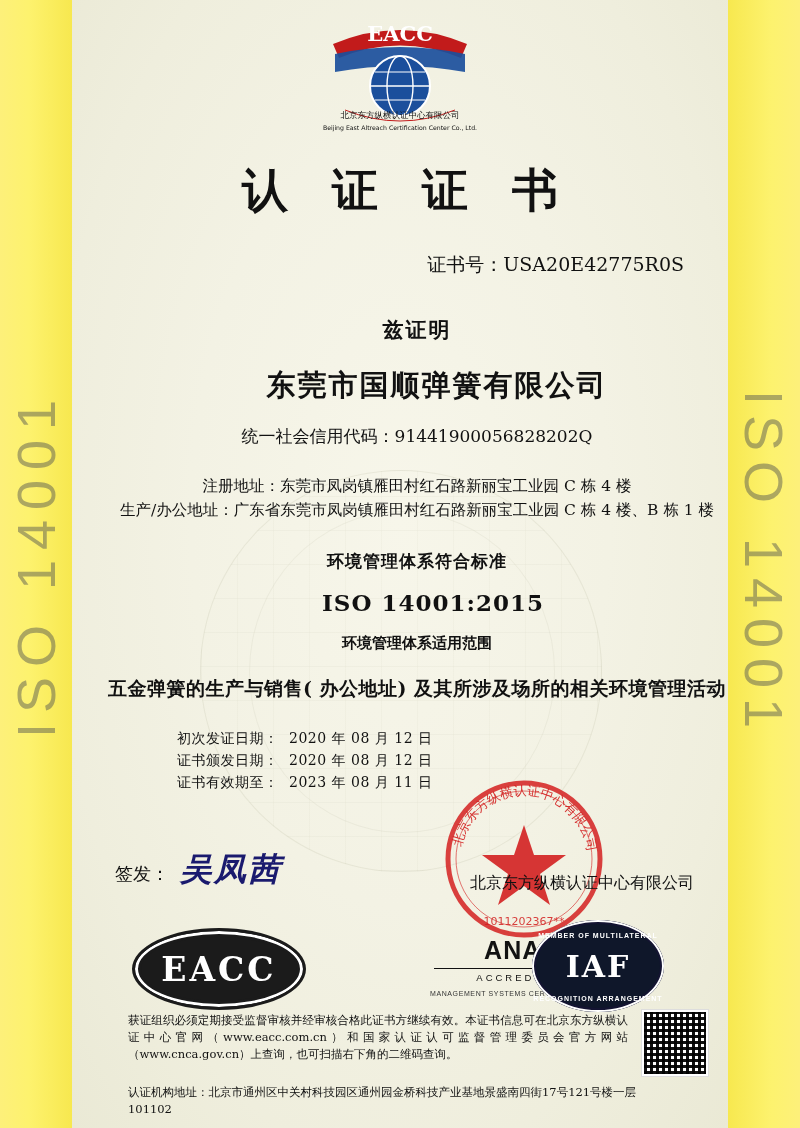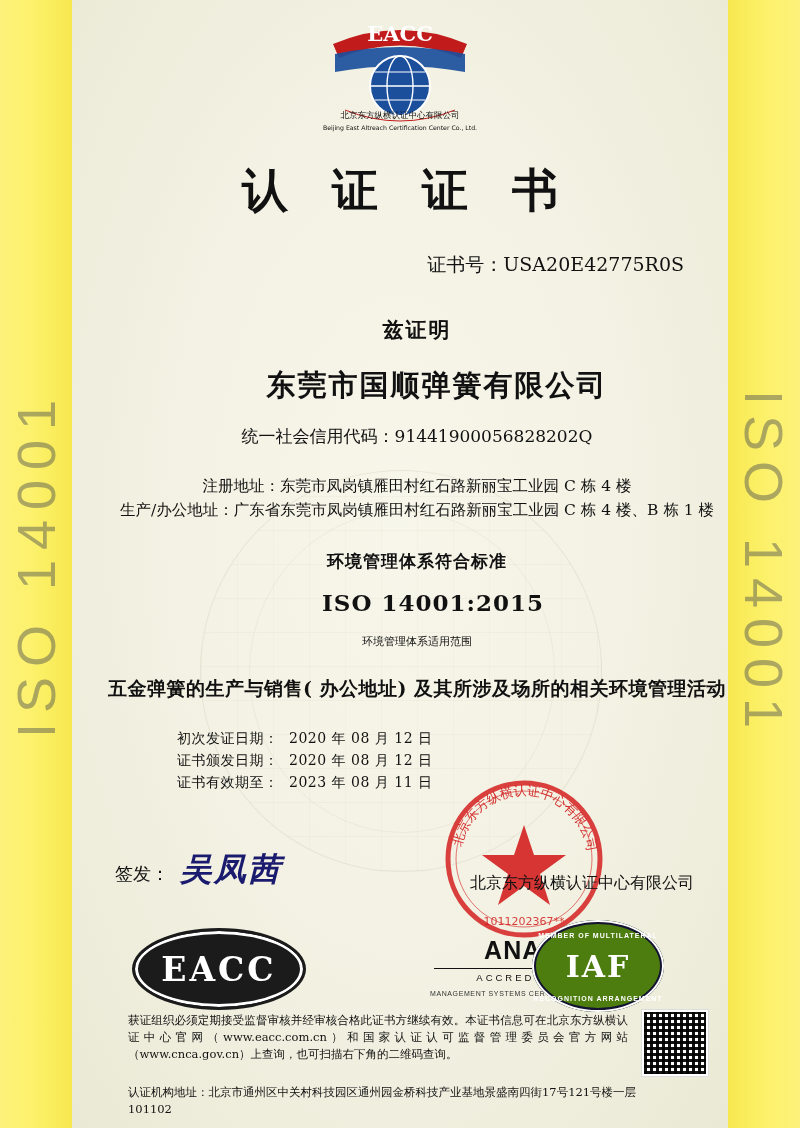--- a/index.html
+++ b/index.html
@@ -118,21 +118,21 @@
     color: #111;
     padding-left: 34px;
   }
   .l-hereby { top: 316px; font-size: 21px; font-weight: bold; letter-spacing: 2px; }
   .l-company { top: 366px; font-size: 29px; font-weight: bold; letter-spacing: 2px; margin-left: 40px; }
   .l-credit { top: 425px; font-size: 17px; }
   .l-addr1 { top: 476px; font-size: 15.5px; }
   .l-addr2 { top: 500px; font-size: 15.5px; }
   .l-std-label { top: 550px; font-size: 17px; font-weight: bold; letter-spacing: 1px; }
   .l-std { top: 589px; font-size: 23px; font-weight: bold; letter-spacing: 1px; margin-left: 32px; }
-  .l-scope-label { top: 634px; font-size: 11px; font-weight: normal; }
+  .l-scope-label { top: 634px; font-size: 15px; font-weight: bold; }
   .l-scope { top: 676px; font-size: 19px; font-weight: bold; letter-spacing: .5px; }
 
   .dates {
     position: absolute;
     left: 138px;
     top: 727px;
     font-family: "DejaVu Serif", serif;
     font-size: 14px;
     color: #111;
     line-height: 22px;
@@ -212,21 +212,21 @@
   .anab .mid { font-size: 9.5px; letter-spacing: 3px; margin-top: 1px; }
   .anab .rule { height:1px; background:#111; margin:3px 4px; }
   .anab .sm { font-size: 7px; letter-spacing: .6px; line-height: 9px; color:#333; margin-top:6px; }
   .iaf {
     position: absolute;
     left: 532px;
     top: 0px;
     width: 132px;
     height: 92px;
     border-radius: 50%;
-    background: #4d7c0f;
+    background: #0f172a;
     color: #fff;
     display: flex;
     align-items: center;
     justify-content: center;
     font-family: "DejaVu Serif", serif;
     font-weight: bold;
     font-size: 30px;
     letter-spacing: 2px;
     box-shadow: inset 0 0 0 2px #fff, inset 0 0 0 4px #141432;
     position: absolute;

